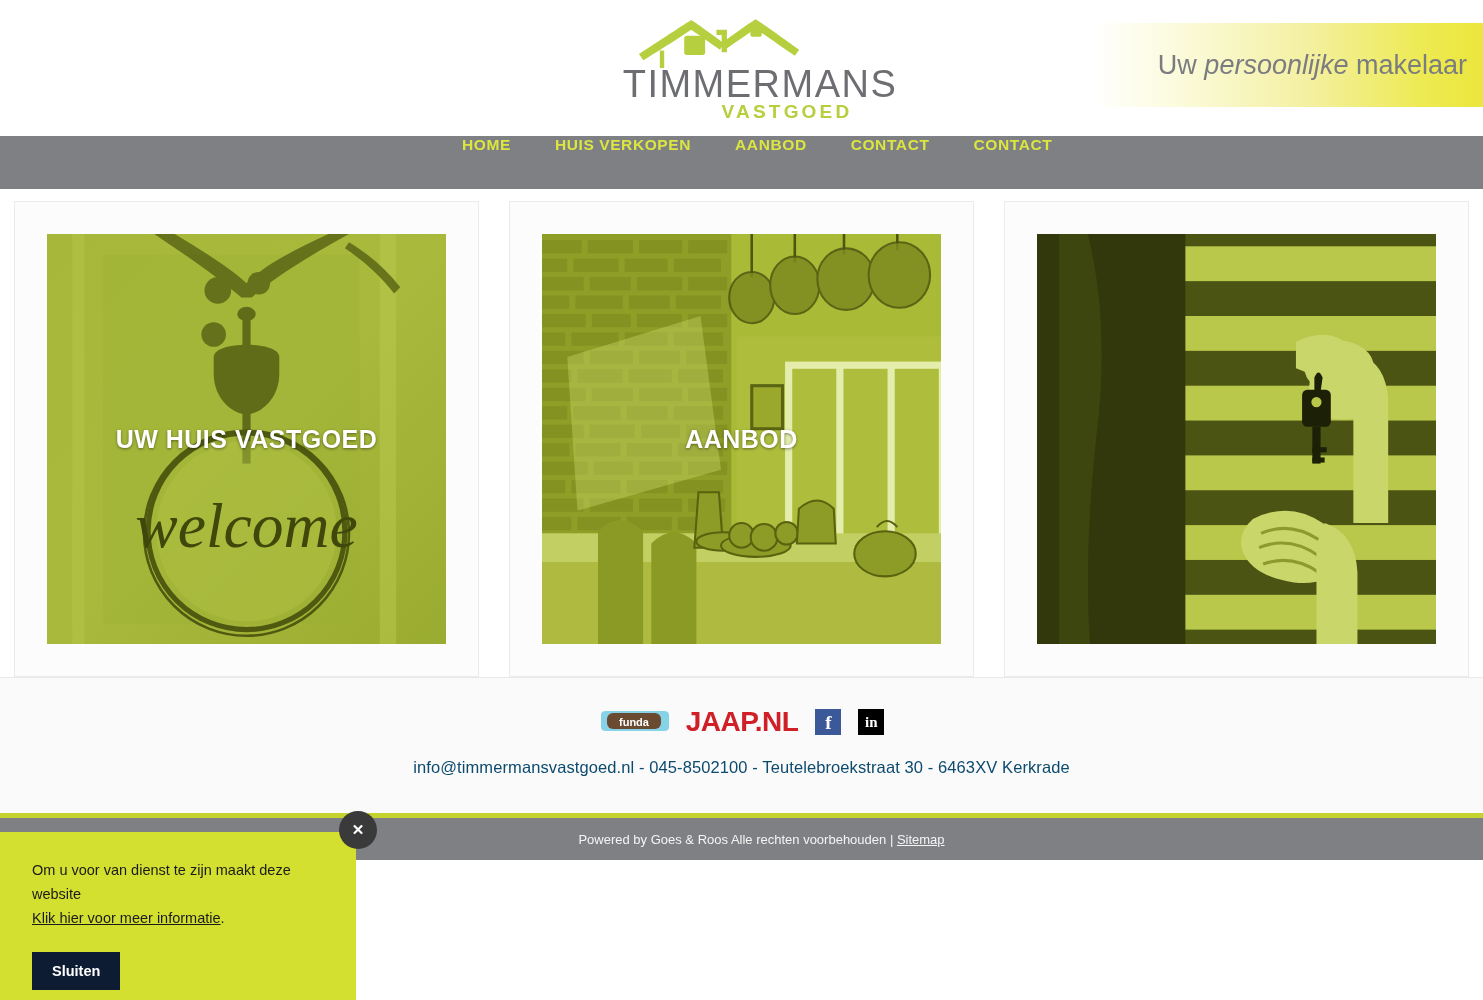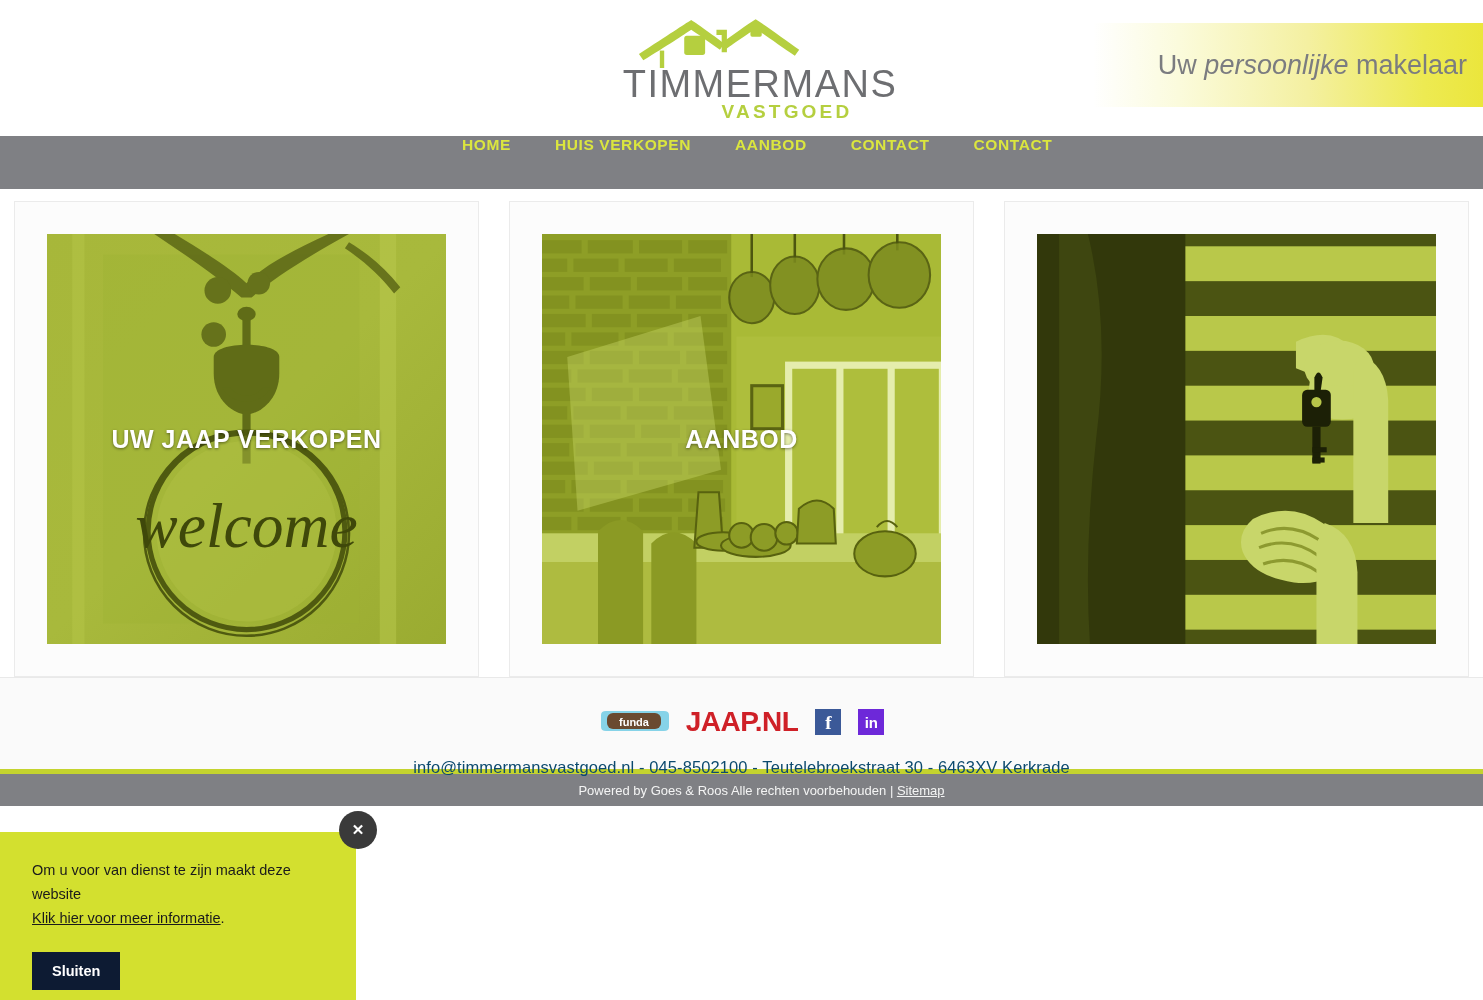--- a/index.html
+++ b/index.html
@@ -103,21 +103,21 @@
     font-weight: 700;
     letter-spacing: 0.5px;
     text-shadow: 0 1px 3px rgba(0,0,0,0.45);
     pointer-events: none;
   }
 
   
   .footer {
     border-top: 1px solid #e9e9e9;
     background: #fafafa;
-    height: 92px;
+    height: 136px;
     padding-top: 26px;
   }
   .social-row {
     display: flex; align-items: center; justify-content: center;
     gap: 17px;
     height: 36px;
   }
   .funda-badge {
     width: 70px; height: 26px;
     position: relative;
@@ -131,32 +131,32 @@
     line-height: 28px;
   }
   .sq-icon {
     width: 26px; height: 26px;
     display: flex; align-items: center; justify-content: center;
     color: #fff; font-weight: 700;
     font-size: 19px;
     line-height: 1;
   }
   .fb { background: #3b5998; font-family: "Liberation Serif", serif; }
-  .li { background: #6d28d9; font-size: 15px; }
+  .li { background: #000000; font-size: 15px; font-family: Liberation Serif, serif; }
   .contact-line {
     text-align: center;
     margin-top: 18px;
     font-size: 16.5px;
     color: #0c4a6e;
     letter-spacing: 0.1px;
   }
 
   .accent-line { height: 5px; background: #c4d32e; }
   .bottom-bar {
-    height: 32px;
+    height: 42px;
     background: #7f8084;
     display: flex; align-items: center; justify-content: center; padding-left: 40px;
   }
   .bottom-text { color: #f4f4f4; font-size: 13px; }
   .bottom-text a { color: #f4f4f4; text-decoration: underline; }
 
   .below-fold { height: 134px; background: #ffffff; }
 
   
   .cookie {
@@ -264,21 +264,21 @@
             <path d="M168 120 C168 104 232 104 232 120 L232 136 C232 162 212 176 200 176 C188 176 168 162 168 136 Z"></path>
             <path d="M176 150 a28 28 0 0 0 48 0 l-8 0 a20 20 0 0 1 -32 0 z"></path>
             <rect x="196" y="172" width="8" height="52"></rect>
           </g>
           <circle cx="200" cy="290" r="96" fill="none" stroke="#4f5a10" stroke-width="5"></circle>
           <circle cx="200" cy="290" r="88" fill="#b2c244" opacity="0.45"></circle>
           <circle cx="200" cy="292" r="100" fill="none" stroke="#4f5a10" stroke-width="2.5"></circle>
           <text x="200" y="305" font-family="Liberation Serif, serif" font-style="italic" font-size="62" fill="#3f480a" text-anchor="middle">welcome</text>
         </svg>
       </div>
-      <div class="card-title">UW JAAP VERKOPEN</div>
+      <div class="card-title">UW HUIS VASTGOED</div>
     </div>
 
     <div class="card">
       <div class="card-media">
         <svg viewBox="0 0 400 400" preserveAspectRatio="xMidYMid slice">
           <rect width="400" height="400" fill="#a9ba36"></rect>
           <g fill="#8e9e26">
             <rect x="0" y="0" width="190" height="400"></rect>
           </g>
           <g fill="#7b8a1c" opacity="0.55">

